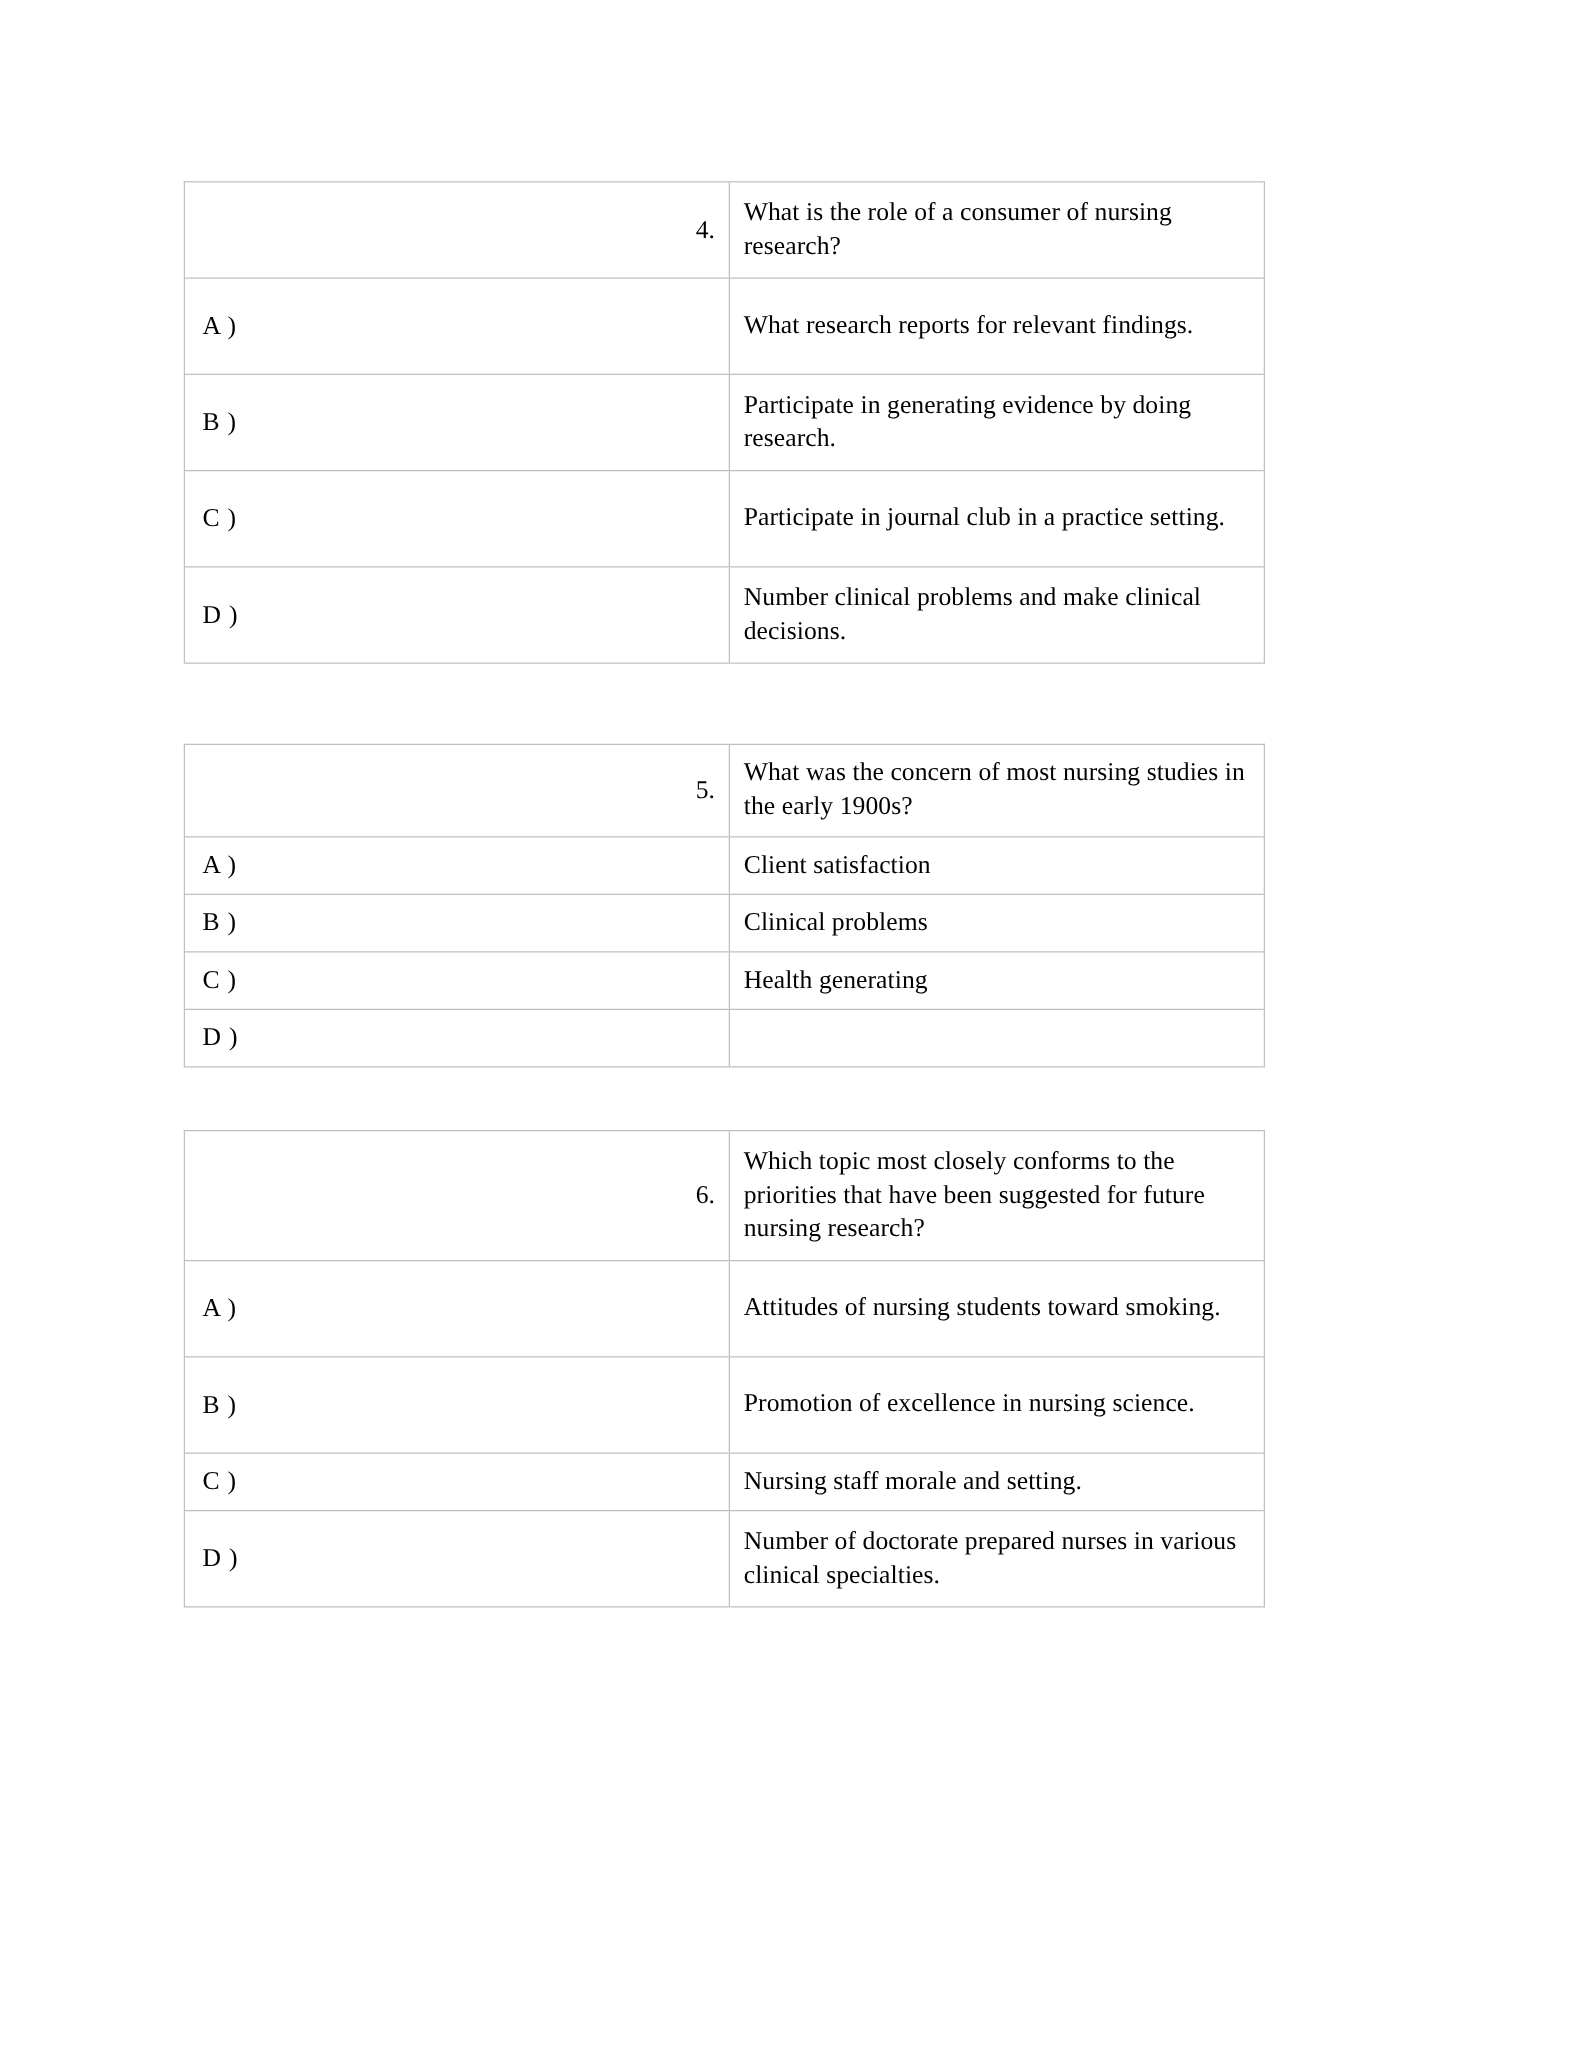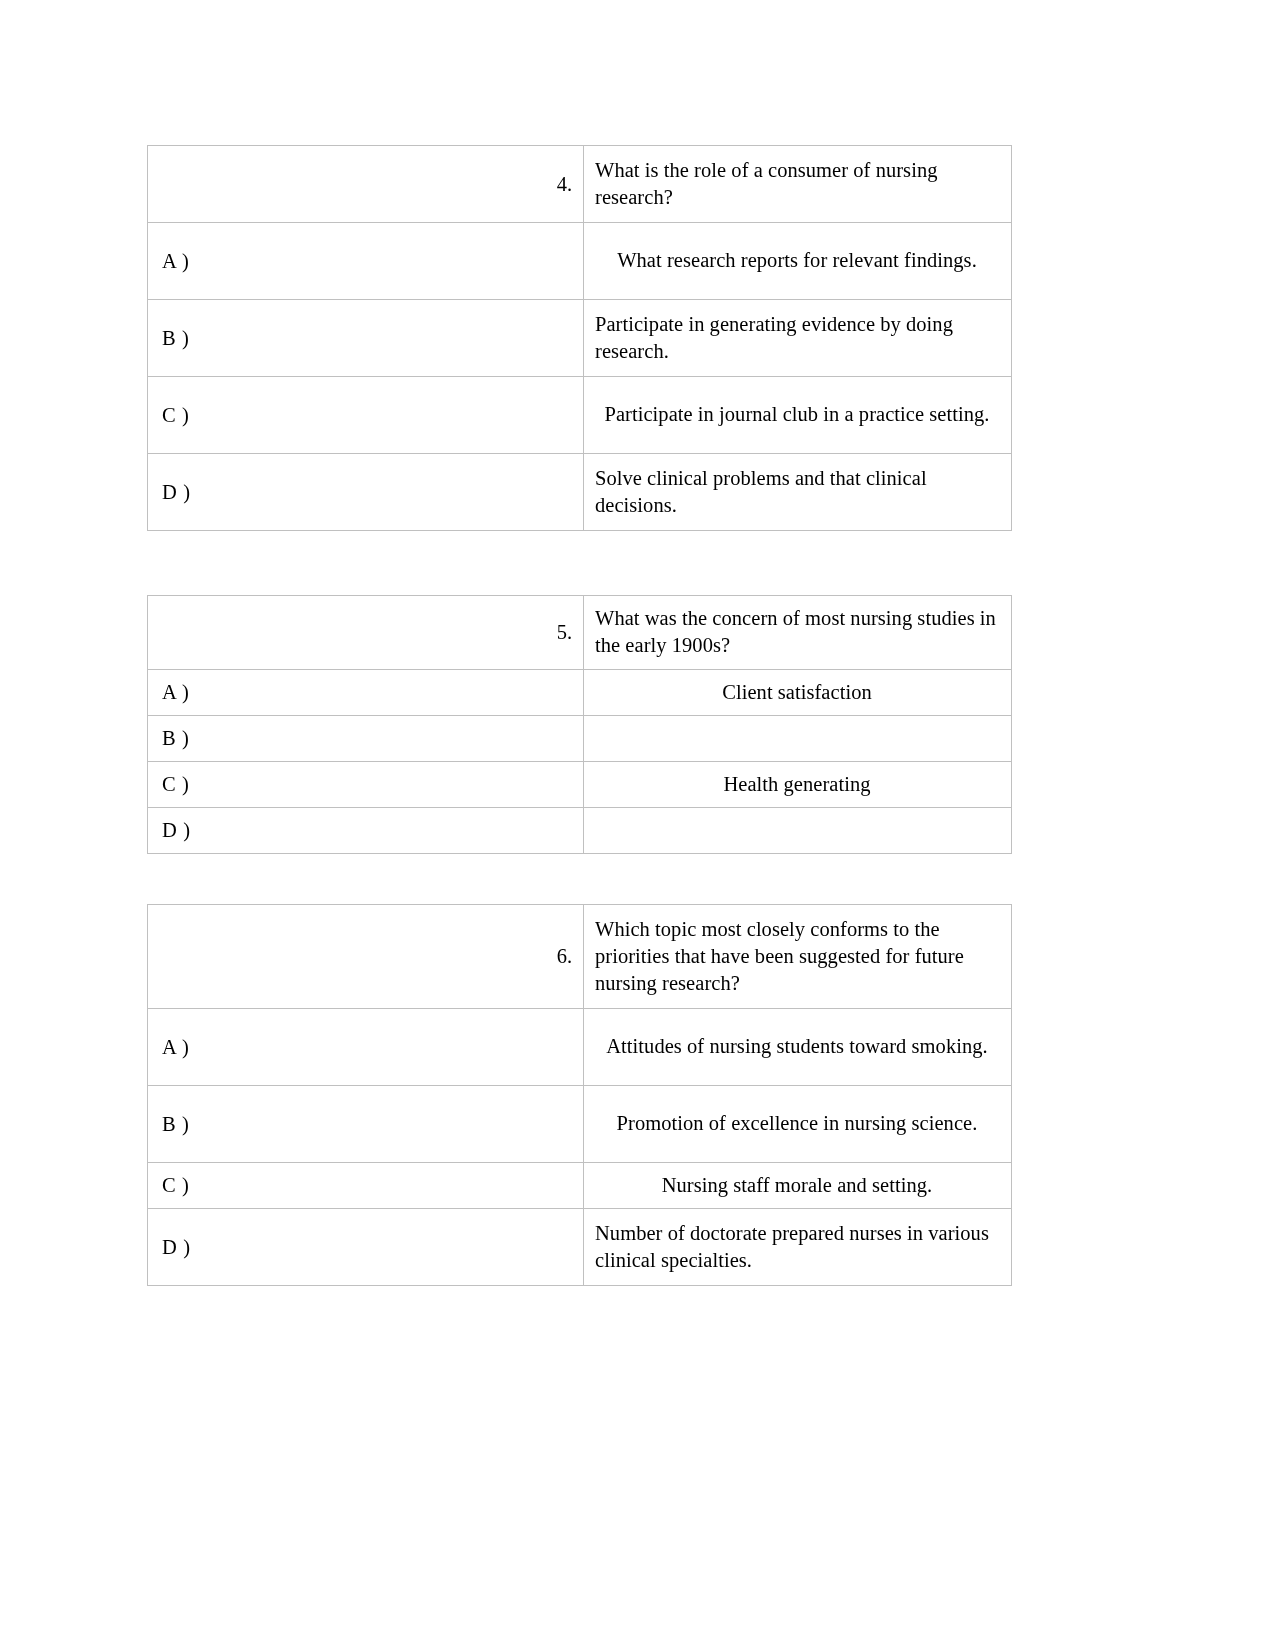--- a/index.html
+++ b/index.html
@@ -57,21 +57,20 @@
   .cell-left.labelcell {
     justify-content: flex-start;
   }
 
   .cell-right {
     flex: 1 1 auto;
     box-sizing: border-box;
     padding: 9px 12px 10px 11px;
     display: flex;
     align-items: center;
-    justify-content: center;
   }
 
   .txt {
     font-size: 20.5px;
     line-height: 27px;
     letter-spacing: 0.05px;
     display: block;
   }
 
   .qnum {
@@ -133,21 +132,21 @@
       <div class="cell-right">
         <span class="txt">Participate in journal club in a practice setting.</span>
       </div>
     </div>
 
     <div class="row h-two">
       <div class="cell-left labelcell">
         <span class="optlabel">D )</span>
       </div>
       <div class="cell-right">
-        <span class="txt">Solve clinical problems and that clinical decisions.</span>
+        <span class="txt">Number clinical problems and make clinical decisions.</span>
       </div>
     </div>
 
   </div>
 
   <div class="qblock gap-2">
 
     <div class="row h-q5">
       <div class="cell-left numcell">
         <span class="qnum">5.</span>
@@ -163,20 +162,23 @@
       </div>
       <div class="cell-right">
         <span class="txt">Client satisfaction</span>
       </div>
     </div>
 
     <div class="row h-one">
       <div class="cell-left labelcell">
         <span class="optlabel">B )</span>
       </div>
+      <div class="cell-right">
+        <span class="txt">Clinical problems</span>
+      </div>
     </div>
 
     <div class="row h-one">
       <div class="cell-left labelcell">
         <span class="optlabel">C )</span>
       </div>
       <div class="cell-right">
         <span class="txt">Health generating</span>
       </div>
     </div>

